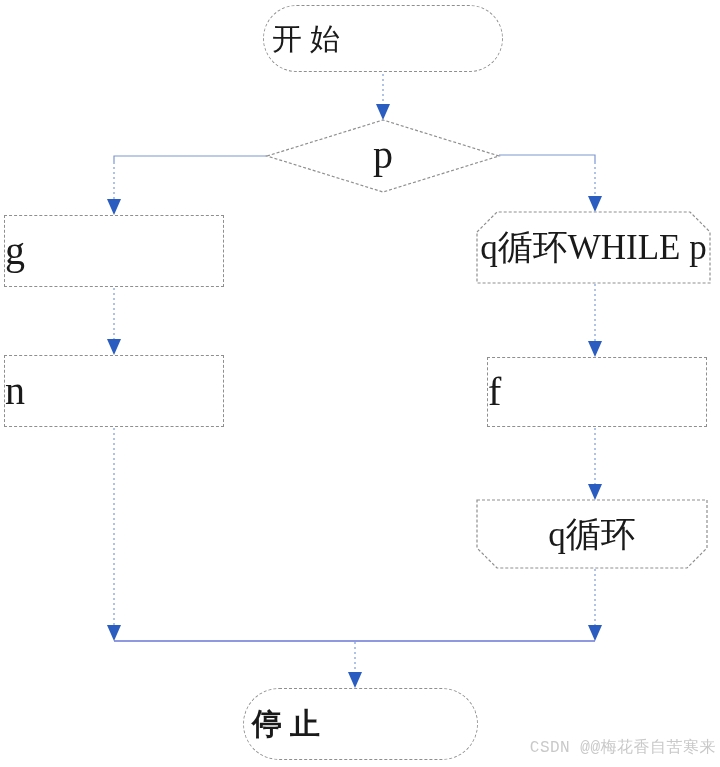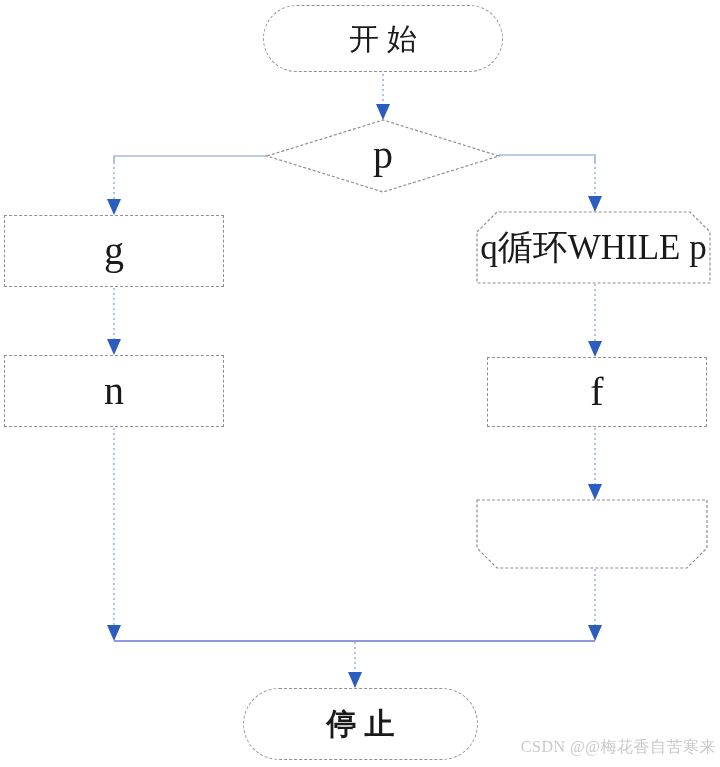--- a/index.html
+++ b/index.html
@@ -20,21 +20,20 @@
     position: absolute;
     left: 0;
     top: 0;
     z-index: 1;
   }
   .shape {
     position: absolute;
     box-sizing: border-box;
     display: flex;
     align-items: center;
-    justify-content: center;
     border: 1px dashed #8f8f8f;
     background: #ffffff;
     z-index: 2;
     line-height: 1;
   }
   .terminator {
     border-radius: 36px;
     font-size: 30px;
     letter-spacing: 8px;
     padding-left: 8px; 
@@ -56,21 +55,21 @@
   #g-node       { left: 4px;   top: 215px; width: 220px; height: 72px; }
   #n-node       { left: 4px;   top: 355px; width: 220px; height: 72px; }
   #f-node       { left: 487px; top: 357px; width: 220px; height: 70px; }
   #p-label      { left: 323px; top: 124px; width: 120px; height: 62px; font-size: 40px; }
   #while-label  { left: 477px; top: 212px; width: 233px; height: 71px; font-size: 35px; text-align: right; }
   #loopend-label{ left: 477px; top: 500px; width: 230px; height: 68px; font-size: 35px; }
   .watermark {
     position: absolute;
     right: 4px;
     bottom: 9px;
-    font-family: Liberation Serif, serif;
+    font-family: Liberation Mono, monospace;
     font-size: 16px;
     color: #c9c9c9;
     z-index: 3;
     letter-spacing: 0.5px;
   }
 </style>
 </head>
 <body>
 
 <div class="stage">
@@ -128,16 +127,19 @@
   </div>
 
   <div id="p-label" class="label-overlay">
     <span>p</span>
   </div>
 
   <div id="while-label" class="label-overlay">
     <span>q循环WHILE p</span>
   </div>
 
+  <div id="loopend-label" class="label-overlay">
+    <span>q循环</span>
+  </div>
 
   <div class="watermark">CSDN @@梅花香自苦寒来</div>
 
 </div>
 
 </body></html>

